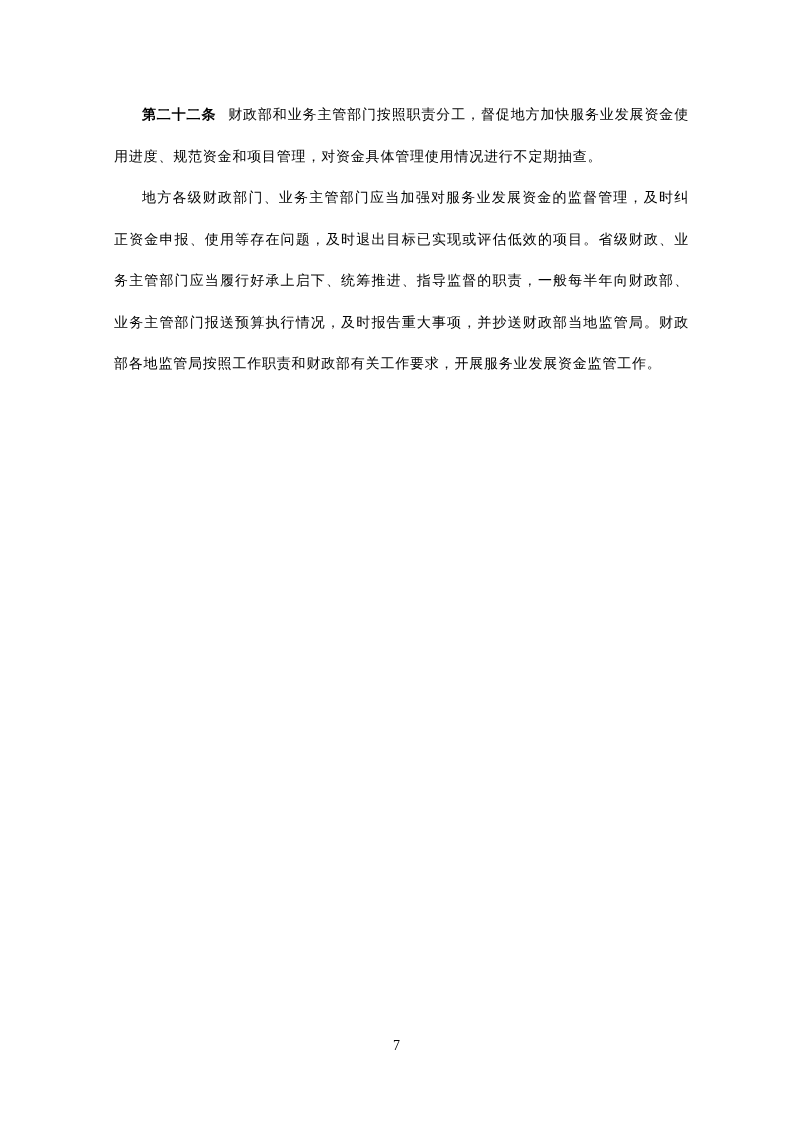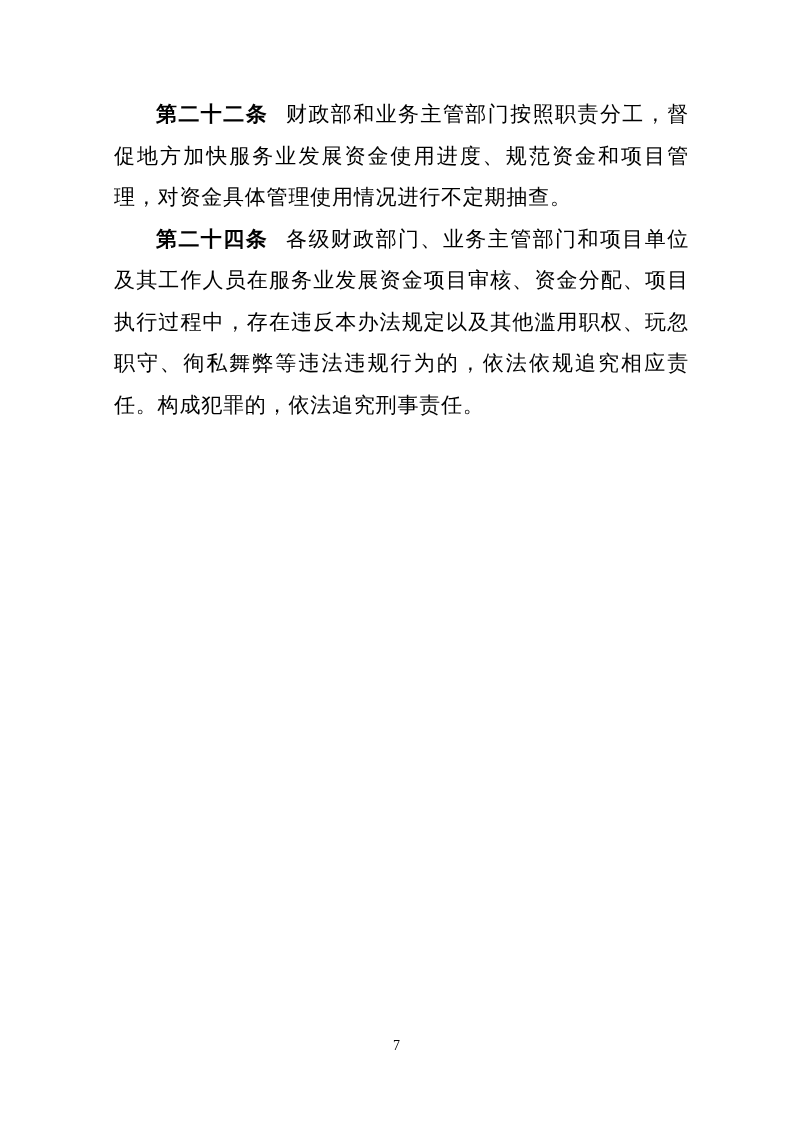--- a/index.html
+++ b/index.html
@@ -21,21 +21,21 @@
     top: 0;
     width: 793px;
     height: 1122px;
     background: #ffffff;
   }
   .text-block {
     position: absolute;
     left: 114px;
     top: 94px;
     width: 575px;
-    font-size: 21px;
+    font-size: 14px;
     line-height: 41.5px;
     letter-spacing: 0.8px;
     text-align: justify;
     color: #000000;
   }
   .para {
     margin: 0;
     padding: 0;
     text-indent: 2em;
   }
@@ -58,23 +58,23 @@
 </style>
 </head>
 <body>
 
 <div class="page">
 
   <div class="text-block">
 
     <p class="para"><span class="art-heading">第二十二条</span><span class="art-body">财政部和业务主管部门按照职责分工，督促地方加快服务业发展资金使用进度、规范资金和项目管理，对资金具体管理使用情况进行不定期抽查。</span></p>
 
+    <p class="para"><span class="art-body">地方各级财政部门、业务主管部门应当加强对服务业发展资金的监督管理，及时纠正资金申报、使用等存在问题，及时退出目标已实现或评估低效的项目。省级财政、业务主管部门应当履行好承上启下、统筹推进、指导监督的职责，一般每半年向财政部、业务主管部门报送预算执行情况，及时报告重大事项，并抄送财政部当地监管局。财政部各地监管局按照工作职责和财政部有关工作要求，开展服务业发展资金监管工作。</span></p>
 
 
-    <p class="para"><span class="art-heading">第二十四条</span><span class="art-body">各级财政部门、业务主管部门和项目单位及其工作人员在服务业发展资金项目审核、资金分配、项目执行过程中，存在违反本办法规定以及其他滥用职权、玩忽职守、徇私舞弊等违法违规行为的，依法依规追究相应责任。构成犯罪的，依法追究刑事责任。</span></p>
 
   </div>
 
   <div class="footer">
     <span>7</span>
   </div>
 
 </div>
 
 </body></html>

